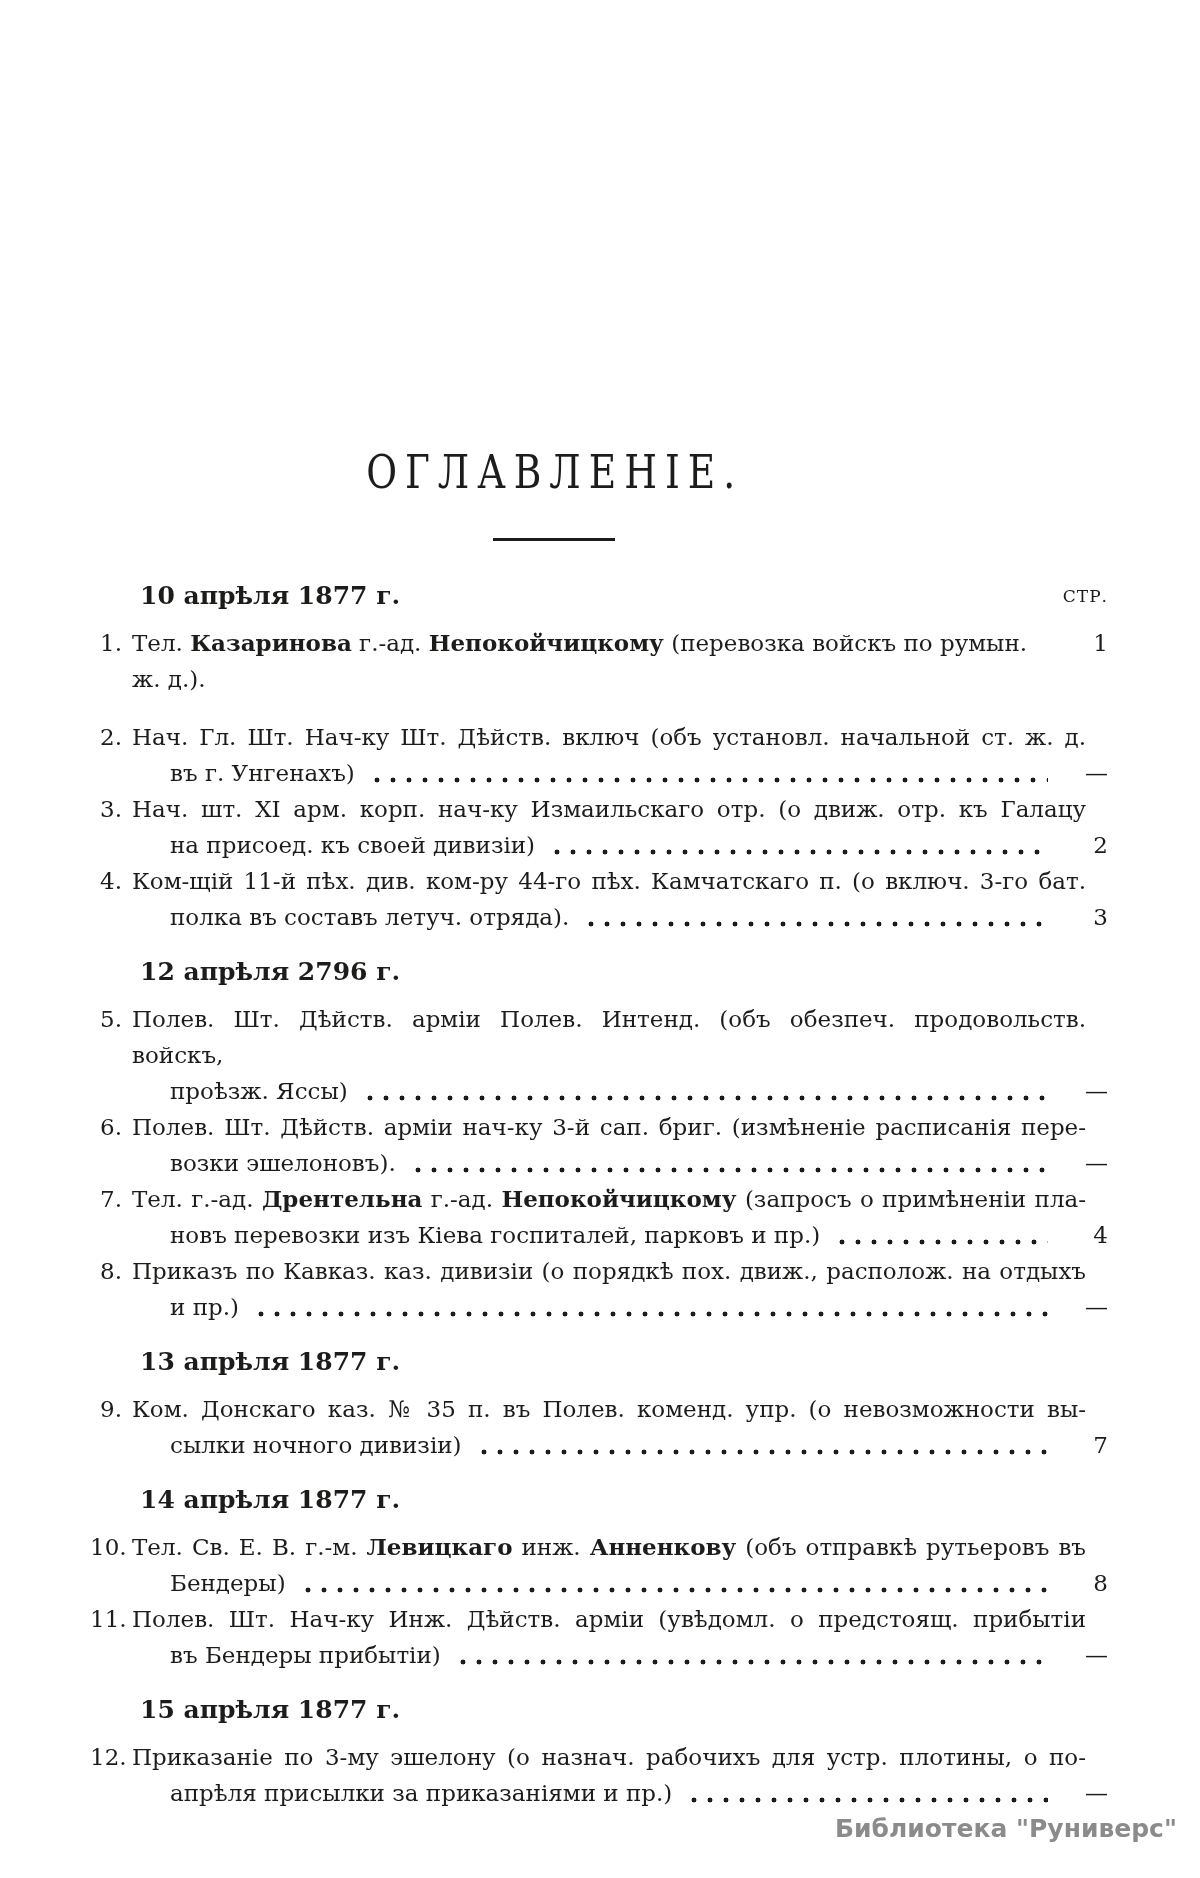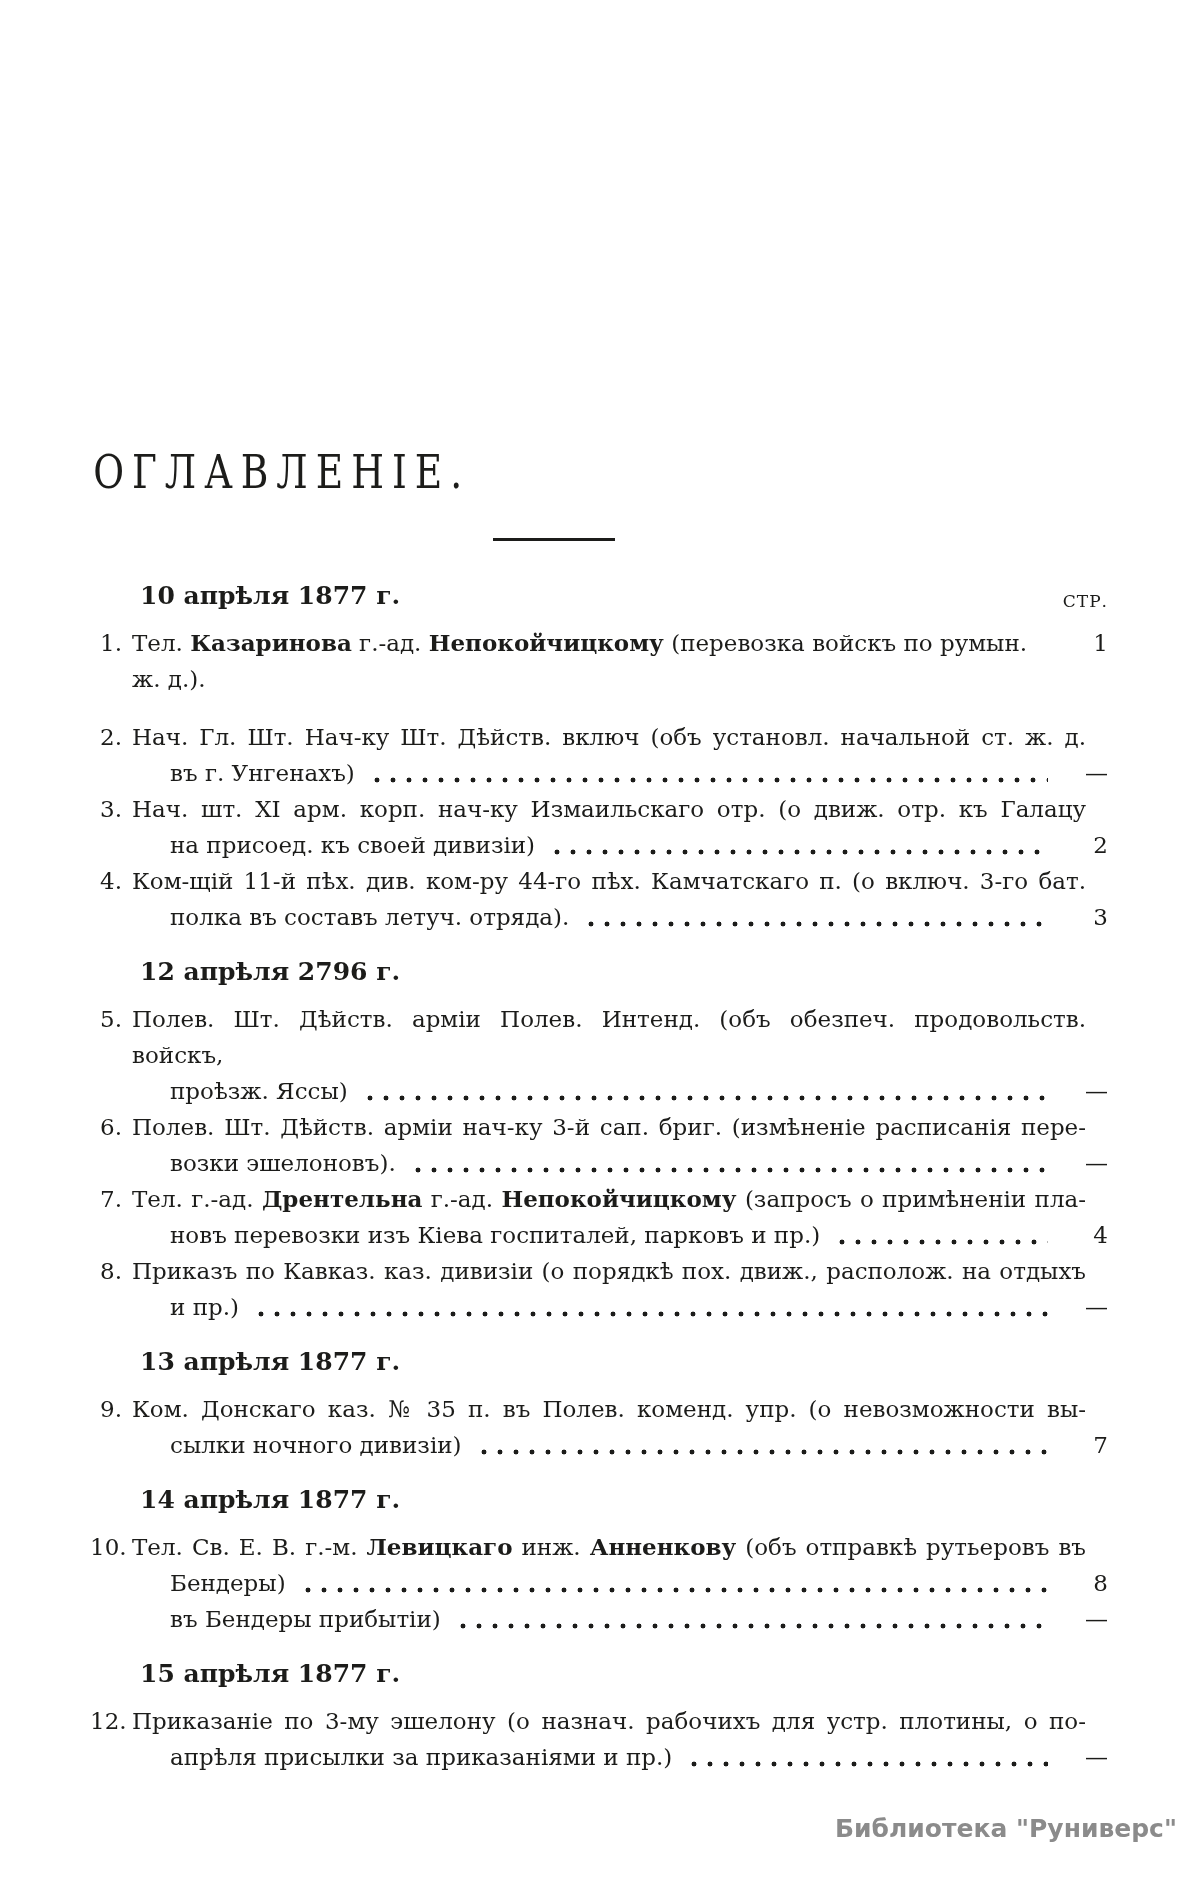--- a/index.html
+++ b/index.html
@@ -3,31 +3,31 @@
 <meta charset="utf-8">
 <style>
   html,body{margin:0;padding:0;}
   body{
     width:1200px;height:1878px;position:relative;overflow:hidden;
     background:#ffffff;
     font-family:"DejaVu Serif","Liberation Serif",serif;
     color:var(--ink,#1a1a1a);
   }
   .content{position:absolute;left:90px;top:0;width:1018px;}
-  .title-wrap{margin-top:446px;}
+  .title-wrap{margin-top:446px;text-align:center;}
   .title{
     display:inline-block;font-size:47px;line-height:1.1;font-weight:400;
     letter-spacing:10px;white-space:nowrap;
     transform:translateX(-44px) scaleX(0.80);
   }
   .rule{width:122px;height:3px;background:var(--ink,#1a1a1a);margin:40px auto 0;transform:translateX(-45px);}
   .sections{margin-top:0;}
   .section{margin-top:22px;}
   .section:first-child{margin-top:40px;}
-  .heading-row{display:flex;align-items:flex-end;padding-left:50px;margin-bottom:14px;}
+  .heading-row{display:flex;align-items:center;padding-left:50px;margin-bottom:14px;}
   .heading{font-size:25px;font-weight:700;line-height:30px;white-space:nowrap;}
   .str{margin-left:auto;font-size:17px;letter-spacing:1px;font-weight:400;}
   .entry{font-size:23px;line-height:36px;}
   .line1{display:flex;align-items:baseline;}
   .num{flex:none;width:32px;text-align:right;margin-right:10px;}
   .text{min-width:0;}
   .text.just{flex:1;text-align:justify;text-align-last:justify;margin-right:22px;}
   .fill{flex:1;}
   .line2{display:flex;padding-left:80px;}
   .cont{flex:none;white-space:nowrap;}
@@ -176,20 +176,24 @@
             <span class="num">10.</span>
             <span class="text just"><span>Тел. Св. Е. В. г.-м. </span><b>Левицкаго</b><span> инж. </span><b>Анненкову</b><span> (объ отправкѣ рутьеровъ въ</span></span>
           </div>
           <div class="line2">
             <span class="cont">Бендеры)</span>
             <span class="dots"></span>
             <span class="page">8</span>
           </div>
         </div>
         <div class="entry">
+          <div class="line1">
+            <span class="num">11.</span>
+            <span class="text just"><span>Полев. Шт. Нач-ку Инж. Дѣйств. арміи (увѣдомл. о предстоящ. прибытіи</span></span>
+          </div>
           <div class="line2">
             <span class="cont">въ Бендеры прибытіи)</span>
             <span class="dots"></span>
             <span class="page">—</span>
           </div>
         </div>
       </div>
       <div class="section">
         <div class="heading-row">
           <span class="heading">15 апрѣля 1877 г.</span>

